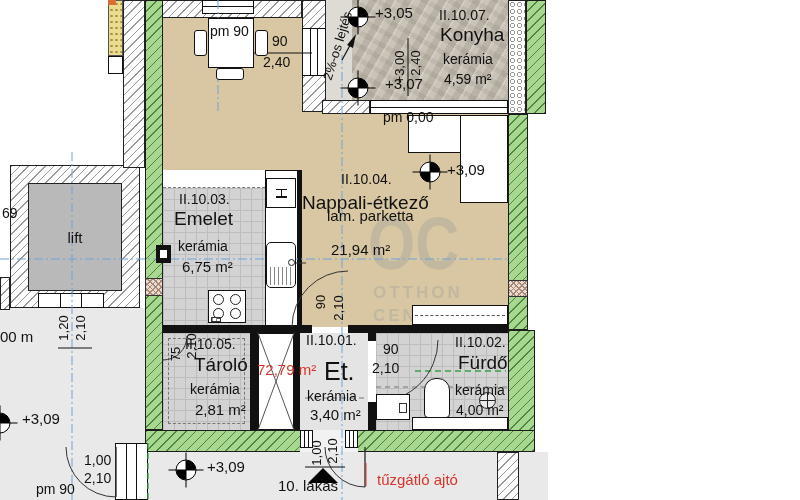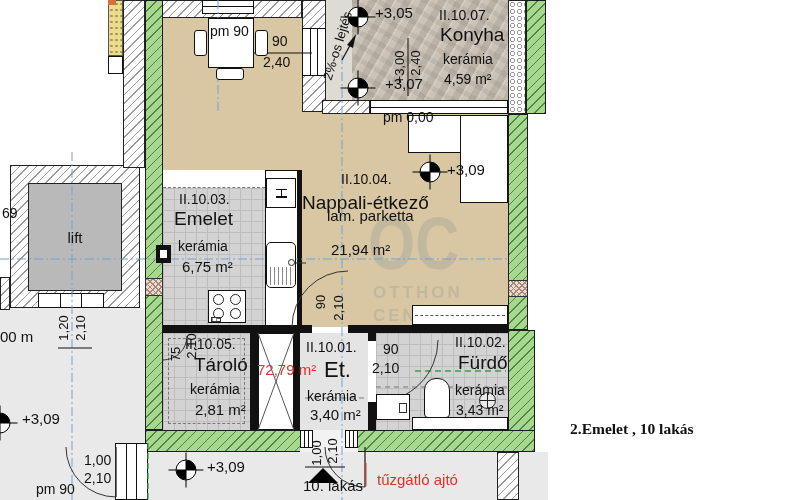--- a/index.html
+++ b/index.html
@@ -54,21 +54,21 @@
                          linear-gradient(90deg,transparent calc(50% - .6px),#111 calc(50% - .6px) calc(50% + .6px),transparent calc(50% + .6px));}
   
   .bm{position:absolute;width:21px;height:21px;border-radius:50%;border:1px solid #000;
       background:conic-gradient(#000 0 90deg,#fff 90deg 180deg,#000 180deg 270deg,#fff 270deg 360deg);
       transform:translate(-50%,-50%);}
   .bm::before{content:"";position:absolute;left:-8px;right:-8px;top:calc(50% - .6px);border-top:1.2px solid #000;}
   .bm::after{content:"";position:absolute;top:-8px;bottom:-8px;left:calc(50% - .6px);border-left:1.2px solid #000;}
   
   .t{position:absolute;color:#111;white-space:nowrap;line-height:1.1;}
   .s13{font-size:13px;}.s14{font-size:14px;}.s15{font-size:15px;}
-  .s19{font-size:19px;}.s20{font-size:22px;}
+  .s19{font-size:19px;}.s20{font-size:25px;}
   .red{color:#d8342a;}
   .rot{transform:translate(-50%,-50%) rotate(-90deg);}
   .ctr{transform:translate(-50%,-50%);text-align:center;}
   .wm{color:rgba(186,177,158,.72);font-weight:bold;letter-spacing:3px;}
   .ser{font-family:"Liberation Serif",serif;font-weight:bold;font-size:15.5px;}
   svg{position:absolute;left:0;top:0;}
 </style>
 </head>
 <body>
 
@@ -247,35 +247,34 @@
   <div class="t s13 rot" style="left:176px;top:354px">75</div>
   <div class="t s13 rot" style="left:192px;top:346px">2,10</div>
   <div class="t s14" style="left:185px;top:337px">II.10.05.</div>
   <div class="t s19" style="left:194px;top:355px">Tároló</div>
   <div class="t s14" style="left:190px;top:382px">kerámia</div>
   <div class="t s15" style="left:195px;top:402px">2,81 m²</div>
 
   <div class="t s15 red" style="left:257px;top:362px">72,79 m²</div>
   <div class="t s13 rot" style="left:321px;top:302px">90</div>
   <div class="t s13 rot" style="left:339px;top:308px">2,10</div>
-  <div class="t s14" style="left:306px;top:340px">II.10.01.</div>
+  <div class="t s14" style="left:306px;top:333px">II.10.01.</div>
   <div class="t s20" style="left:324px;top:358px">Et.</div>
   <div class="t s14" style="left:307px;top:389px">kerámia</div>
   <div class="t s15" style="left:310px;top:407px">3,40 m²</div>
 
   <div class="t s14" style="left:383px;top:342px">90</div>
   <div class="t s14" style="left:372px;top:361px">2,10</div>
   <div class="t s14" style="left:455px;top:335px">II.10.02.</div>
   <div class="t s19" style="left:458px;top:353px">Fürdő</div>
   <div class="t s14" style="left:455px;top:383px">kerámia</div>
-  <div class="t s14" style="left:456px;top:403px">3,43 m²</div>
+  <div class="t s14" style="left:456px;top:403px">4,00 m²</div>
 
   <div class="t s15" style="left:207px;top:459px">+3,09</div>
   <div class="t s13 rot" style="left:317px;top:453px">1,00</div>
   <div class="t s13 rot" style="left:333px;top:451px">2,10</div>
-  <div class="t s15" style="left:303px;top:478px">10. lakás</div>
+  <div class="t s15" style="left:278px;top:478px">10. lakás</div>
   <div class="t s15 red" style="left:377px;top:472px">tűzgátló ajtó</div>
   <div class="t s14" style="left:84px;top:453px">1,00</div>
   <div class="t s14" style="left:84px;top:471px">2,10</div>
   <div class="t s14" style="left:36px;top:482px">pm 90</div>
 
-  <div class="t ser" style="left:570px;top:420px">2.Emelet , 10 lakás</div>
 </div>
 
 </body></html>

